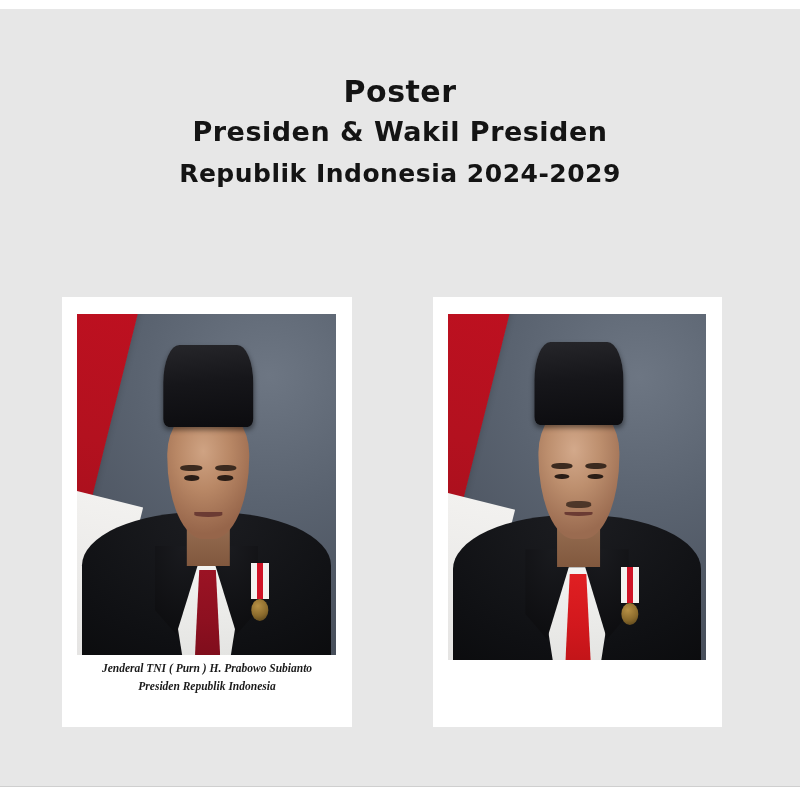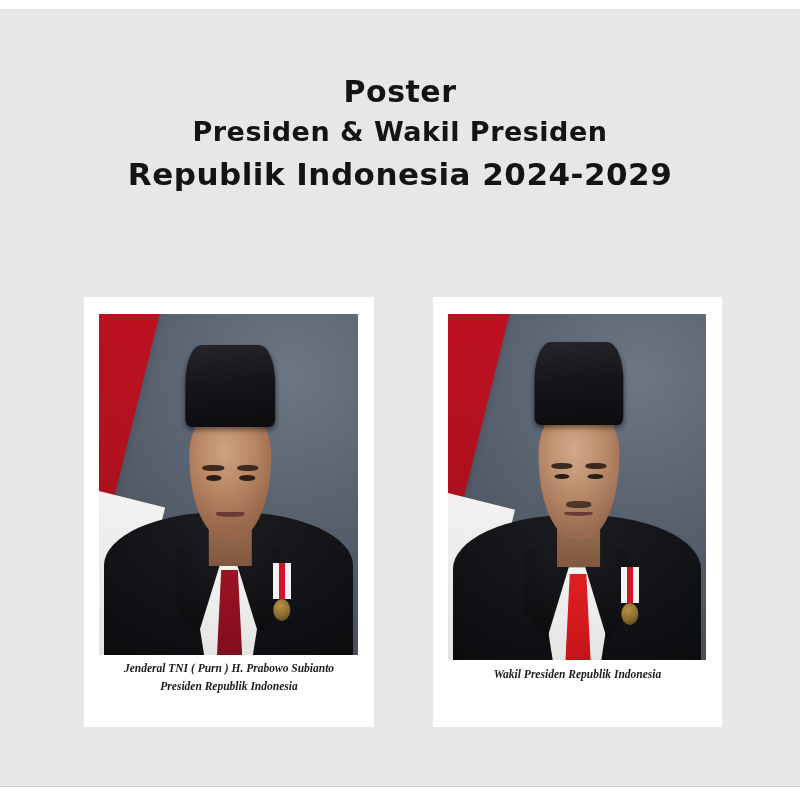--- a/index.html
+++ b/index.html
@@ -35,31 +35,31 @@
   }
   .title-line {
     font-family: "DejaVu Sans", sans-serif;
     font-weight: bold;
     letter-spacing: 0.5px;
     color: #141414;
     white-space: nowrap;
   }
   #title-line-1 { font-size: 30px; line-height: 38px; }
   #title-line-2 { font-size: 27px; line-height: 42px; }
-  #title-line-3 { font-size: 31px; line-height: 42px; }
+  #title-line-3 { font-size: 25px; line-height: 42px; }
 
   
   .portrait-card {
     position: absolute;
     background: #ffffff;
     box-sizing: border-box;
     overflow: hidden;
   }
   #card-president {
-    left: 84px;
+    left: 62px;
     top: 288px;
     width: 290px;
     height: 430px;
   }
   #card-vice-president {
     left: 433px;
     top: 288px;
     width: 289px;
     height: 430px;
   }
@@ -344,17 +344,16 @@
           <div class="eye-l"></div>
           <div class="eye-r"></div>
           <div class="moustache"></div>
           <div class="mouth"></div>
         </div>
         <div class="songkok"></div>
       </div>
     </div>
 
     <div class="caption" id="caption-vice-president">
-      <div class="caption-role">Wakil Presiden Republik Indonesia</div>
     </div>
   </div>
 
 </div>
 
 </body></html>

